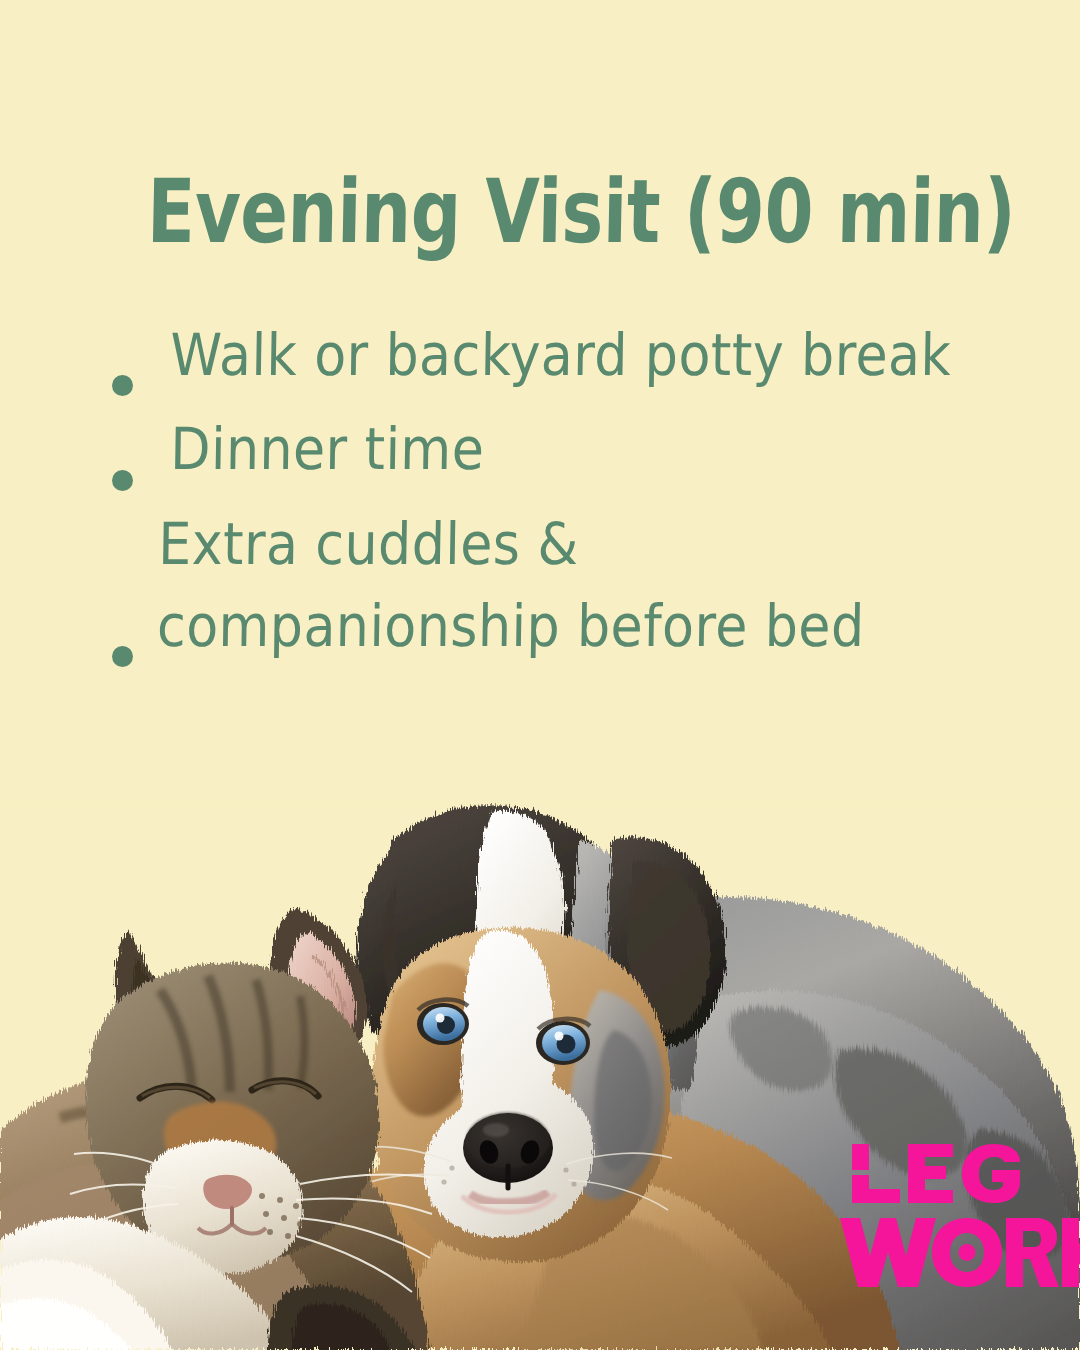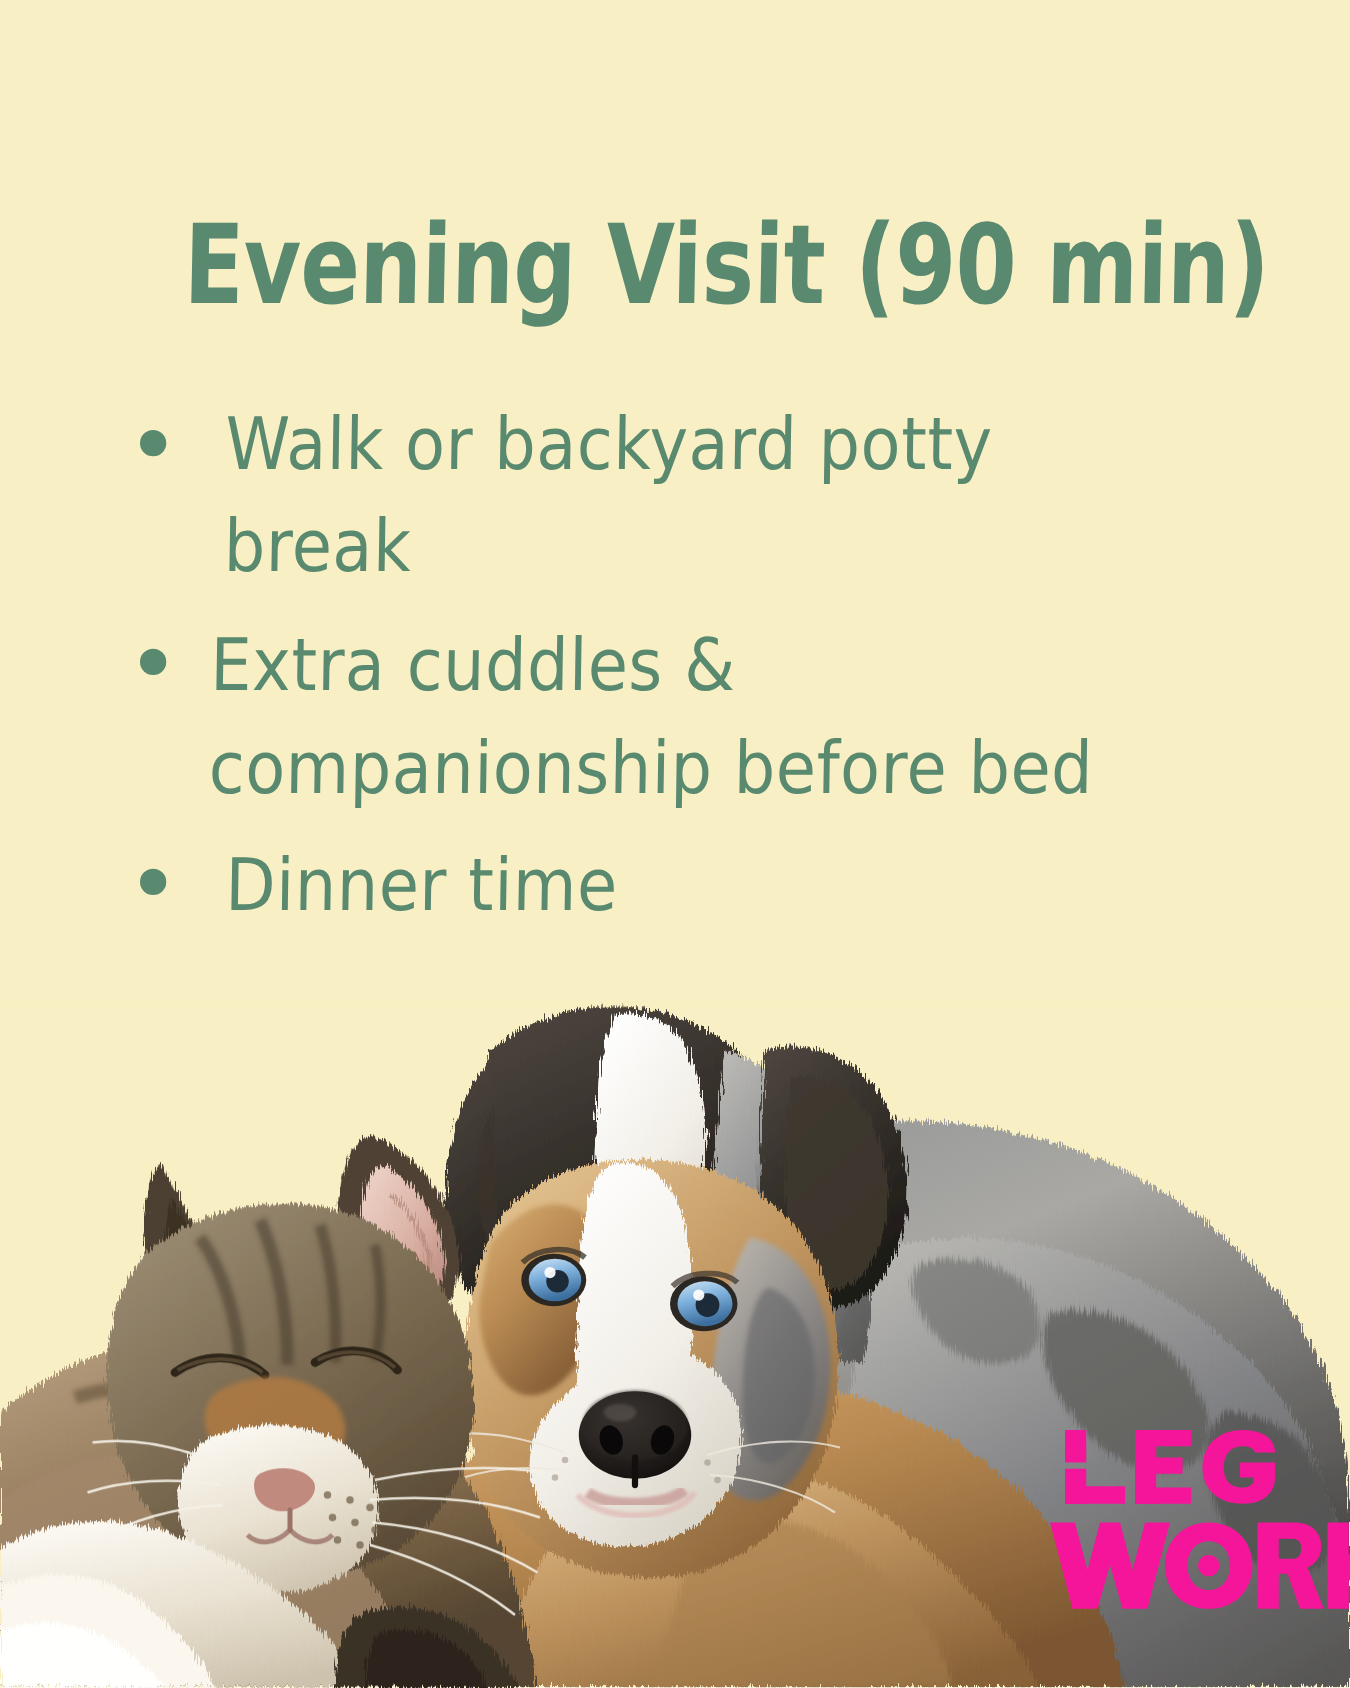--- a/index.html
+++ b/index.html
@@ -37,23 +37,22 @@
 
   .bullets {
     position: absolute;
     left: 112px;
     top: 314px;
     width: 930px;
   }
   .bullet-row {
     position: relative;
     display: flex;
-    align-items: flex-start;
+    align-items: flex-end;
     margin-bottom: 12px;
-    gap: 10px;
   }
   .dot {
     flex: 0 0 auto;
     width: 21px;
     height: 21px;
     border-radius: 50%;
     background: #59896F;
     margin-top: 30px;
     margin-right: 38px;
   }
@@ -369,30 +368,30 @@
 
   <div class="headline" style="color: rgb(89, 137, 111);">Evening Visit (90 min)</div>
 
   <div class="bullets">
 
     <div class="bullet-row b1">
       <span class="dot" style="background: rgb(89, 137, 111);"></span>
       <span class="bullet-text" style="color: rgb(89, 137, 111);">Walk or backyard potty break</span>
     </div>
 
+    <div class="bullet-row b2">
+      <span class="dot" style="background: rgb(89, 137, 111);"></span>
+      <span class="bullet-text" style="color: rgb(89, 137, 111);">Dinner time</span>
+    </div>
+
     <div class="bullet-row b3">
       <span class="dot" style="background: rgb(89, 137, 111);"></span>
       <span class="bullet-text" style="color: rgb(89, 137, 111);">Extra cuddles &amp; companionship before bed</span>
     </div>
 
-    <div class="bullet-row b2">
-      <span class="dot" style="background: rgb(89, 137, 111);"></span>
-      <span class="bullet-text" style="color: rgb(89, 137, 111);">Dinner time</span>
-    </div>
-
   </div>
 
   <div id="logo">
     <svg width="200" height="160" viewBox="0 0 200 160" xmlns="http://www.w3.org/2000/svg">
       <g fill="#F5159B">
 
         <rect x="6" y="2" width="17" height="26"></rect>
         <rect x="6" y="33" width="17" height="28"></rect>
         <rect x="6" y="47" width="48" height="14"></rect>
 

